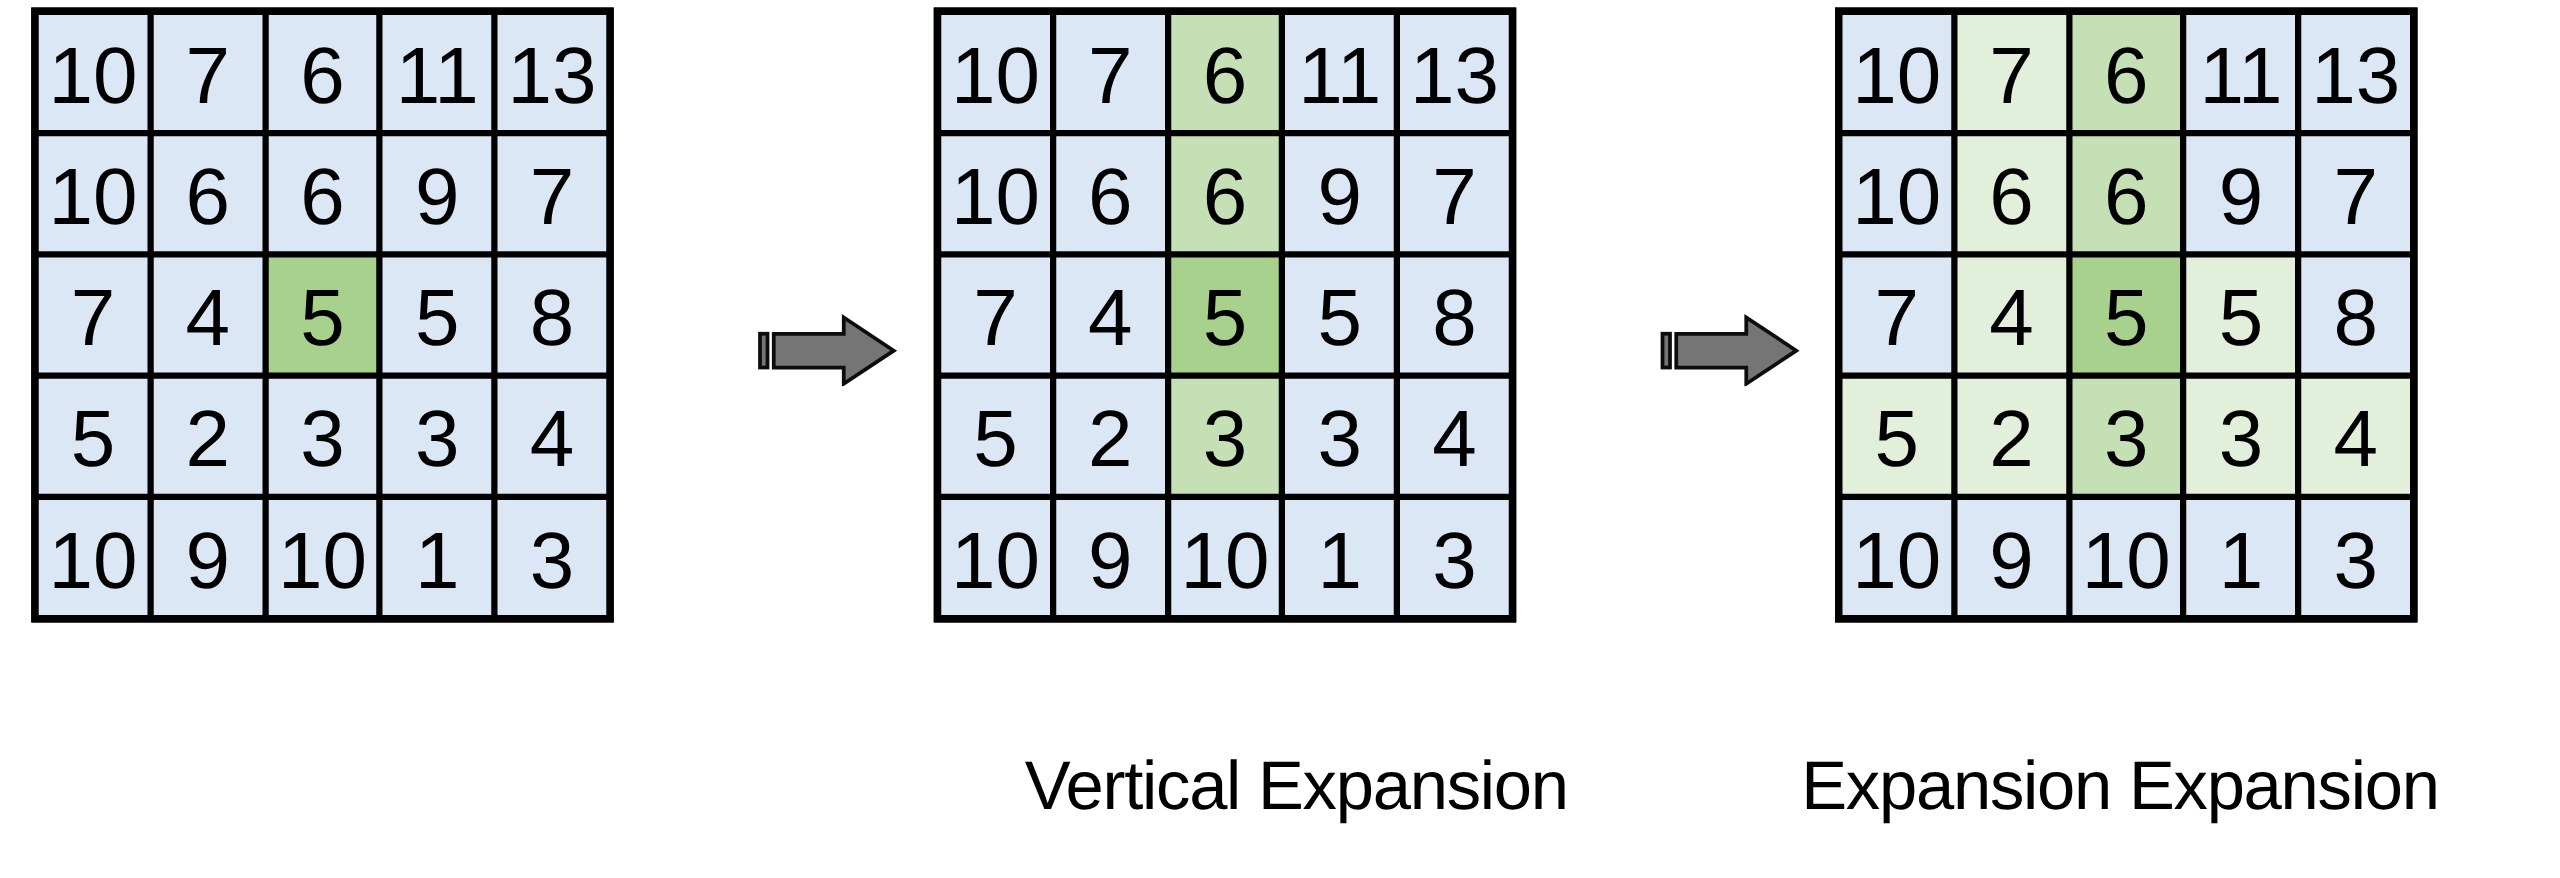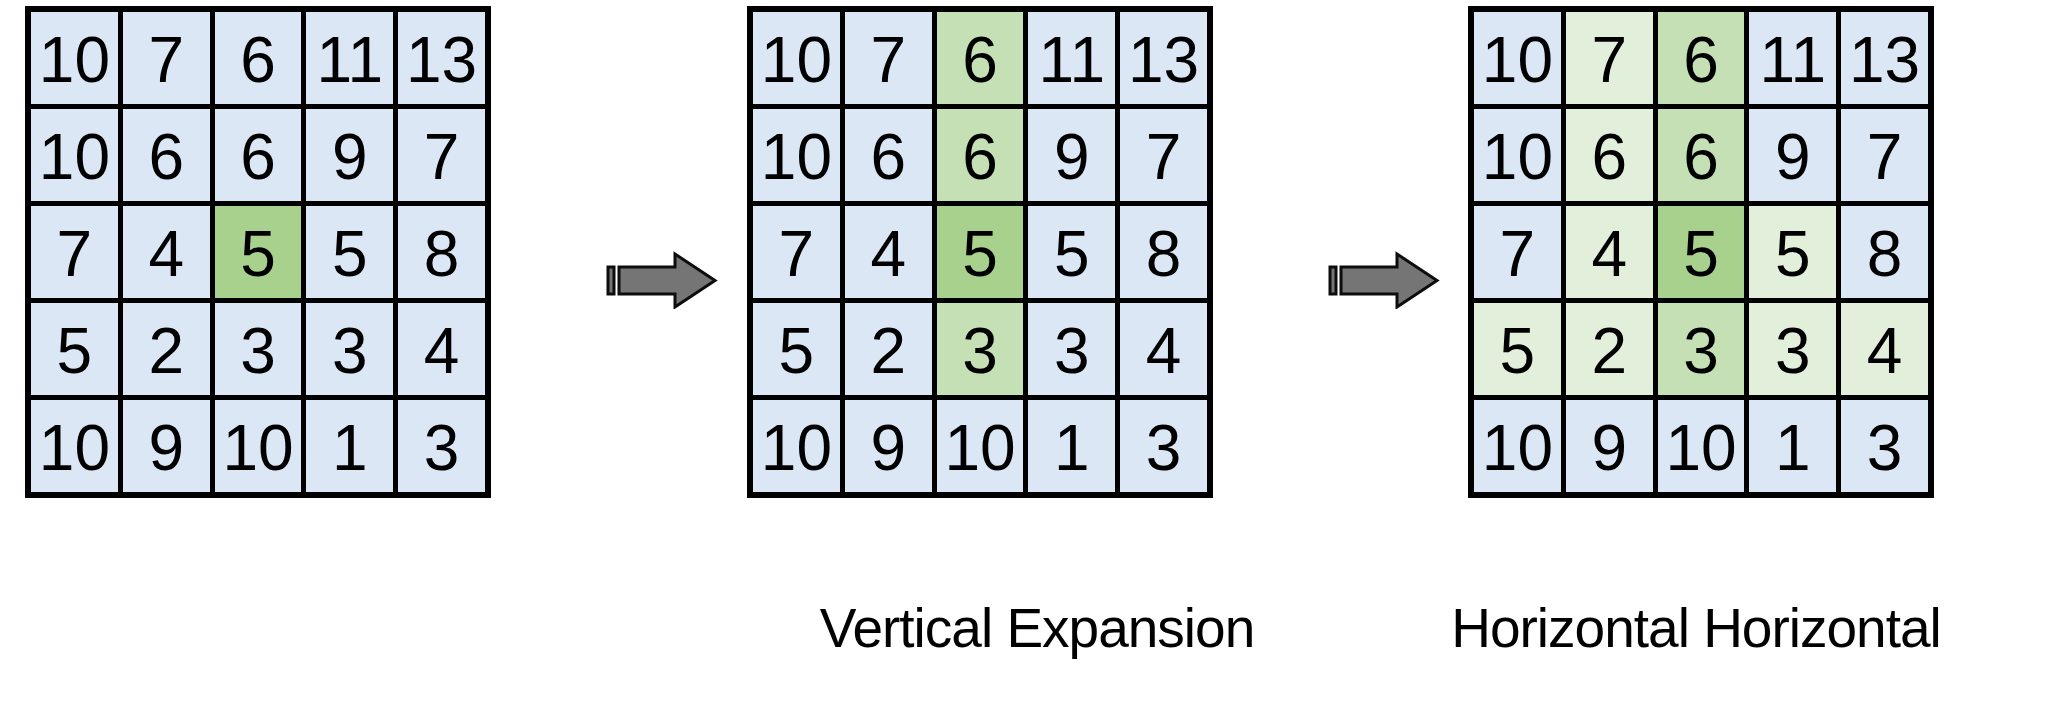--- a/index.html
+++ b/index.html
@@ -165,15 +165,15 @@
       <div class="cell c-light">4</div>
       <div class="cell c-blue">10</div>
       <div class="cell c-blue">9</div>
       <div class="cell c-blue">10</div>
       <div class="cell c-blue">1</div>
       <div class="cell c-blue">3</div>
     </div>
 
   <div id="caption-vertical" class="caption">Vertical Expansion</div>
 
-  <div id="caption-horizontal" class="caption">Horizontal Horizontal</div>
+  <div id="caption-horizontal" class="caption">Expansion Expansion</div>
 
 </div>
 
 </body></html>

